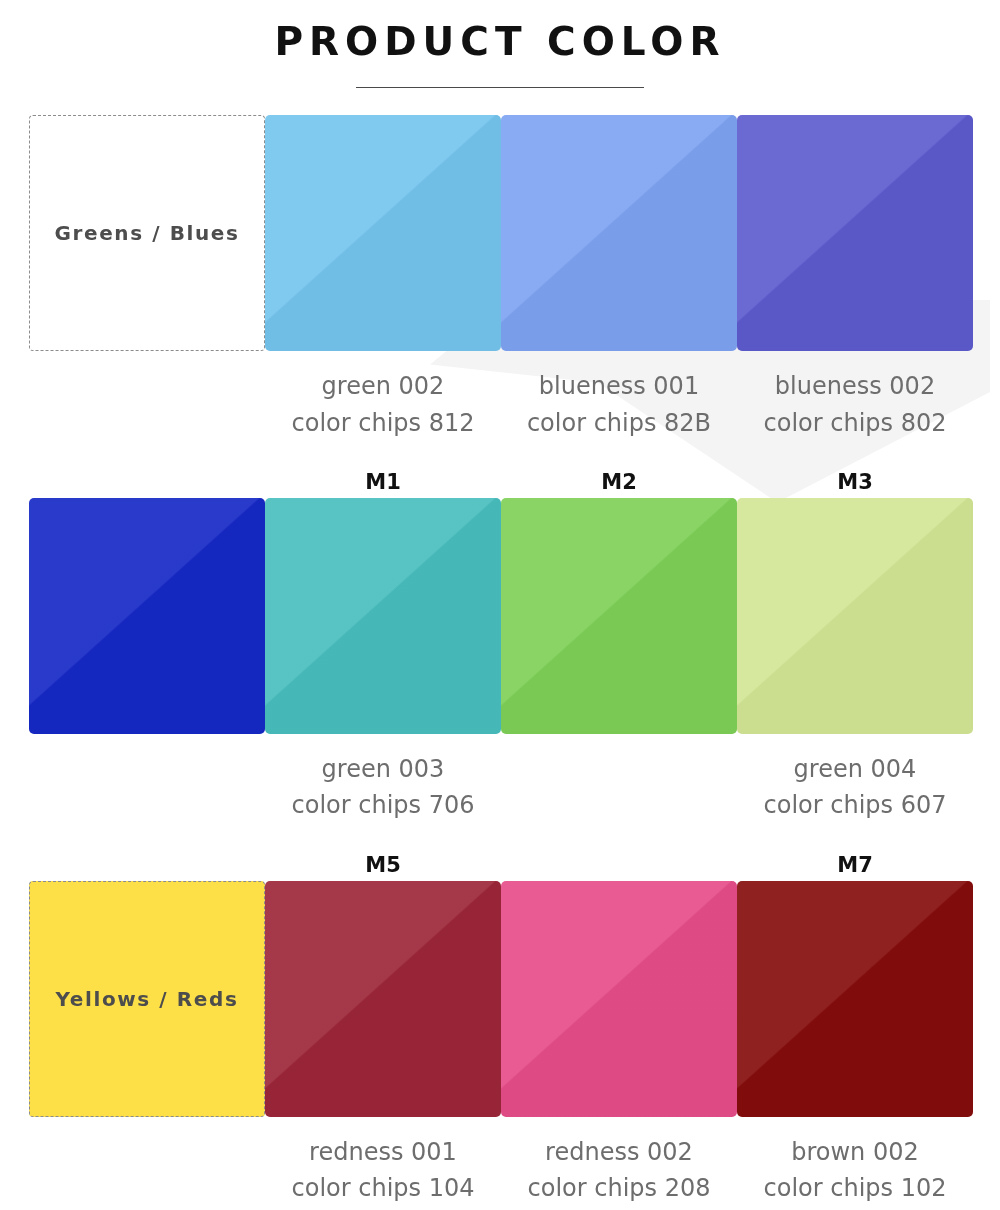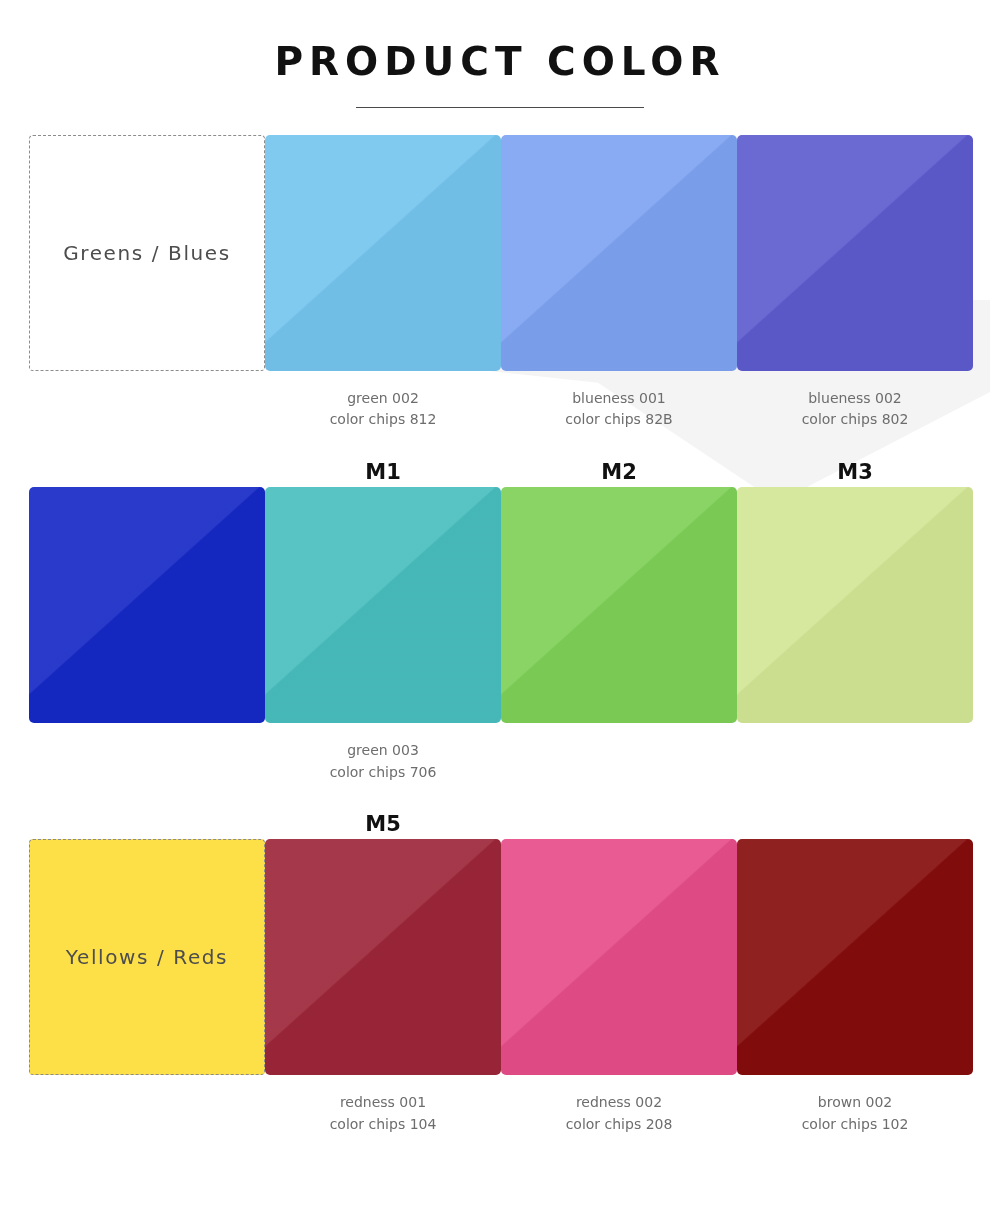--- a/index.html
+++ b/index.html
@@ -31,21 +31,21 @@
 
   .page {
     position: relative;
     z-index: 1;
     width: 1000px;
   }
 
   
   .header {
     text-align: center;
-    padding-top: 40px;
+    padding-top: 20px;
   }
   .page-title {
     font-size: 39px;
     font-weight: bold;
     letter-spacing: 6px;
     color: #111111;
     line-height: 1.15;
     margin: 0;
   }
   .title-rule {
@@ -107,34 +107,34 @@
     display: flex;
     align-items: center;
     justify-content: center;
     background: #fde047;
   }
   .group-box.plain {
     background: #ffffff;
   }
   .group-label {
     font-size: 20px;
-    font-weight: normal;
+    font-weight: bold;
     letter-spacing: 1.6px;
     color: #4d4d4d;
     white-space: nowrap;
   }
 
   
   .caption {
     text-align: center;
     padding-top: 17px;
     width: 236px;
   }
   .cap-line {
-    font-size: 14px;
+    font-size: 24px;
     color: #6d6d6d;
     line-height: 1.53;
     white-space: nowrap;
   }
   .cap-code {
     font-size: 21px;
     font-weight: bold;
     color: #111111;
     line-height: 1.45;
     padding-top: 2px;
@@ -218,20 +218,25 @@
     <div class="cell">
       <div class="chip-wrap">
           <div class="chip" style="background-color: rgb(126, 208, 87);"></div>
         </div>
     </div>
 
     <div class="cell">
       <div class="chip-wrap">
           <div class="chip" style="background-color: rgb(210, 230, 149);"></div>
         </div>
+      <div class="caption">
+        <div class="cap-line">green 004</div>
+        <div class="cap-line">color chips 607</div>
+        <div class="cap-code">M7</div>
+      </div>
     </div>
 
     <div class="cell">
       <div class="chip-wrap">
         <div class="group-box">
           <span class="group-label">Yellows / Reds</span>
         </div>
       </div>
       <div class="caption empty"></div>
     </div>

